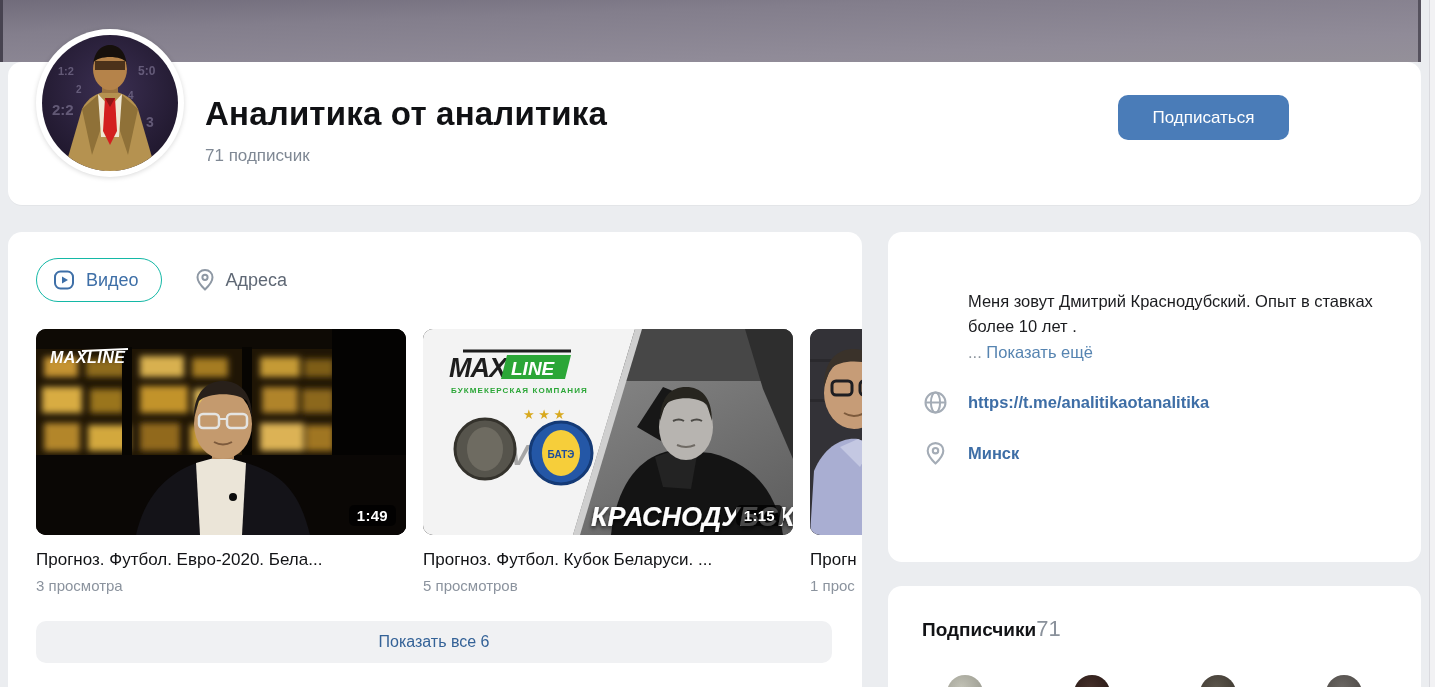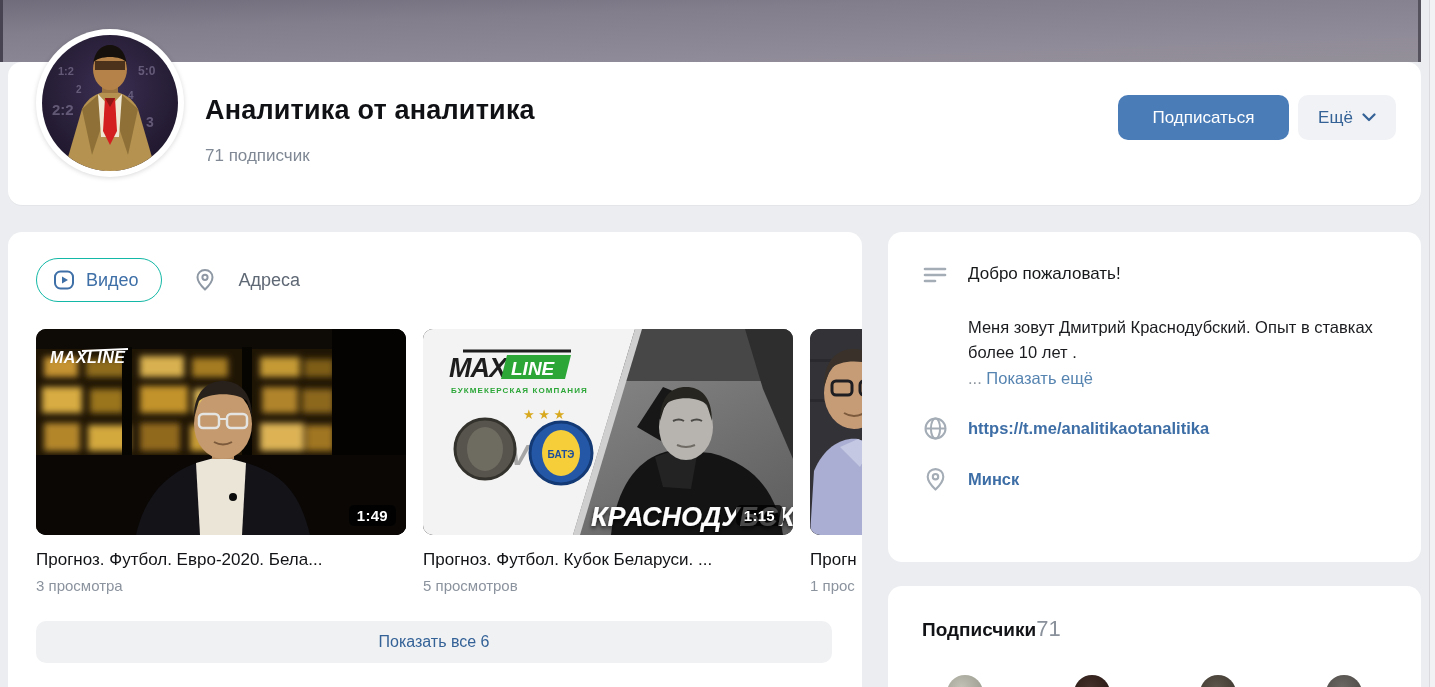--- a/index.html
+++ b/index.html
@@ -16,36 +16,36 @@
   .scroll-track { position:absolute; left:1429px; top:0; width:6px; height:687px;
                   background:#f2f2f4; border-left:1px solid #d9d9de; }
 
   
   .header-card { position:absolute; left:8px; top:62px; width:1413px; height:143px;
                  background:#fff; border-radius:14px; box-shadow:0 1px 0 rgba(0,0,0,.03); }
   .avatar-ring { position:absolute; left:28px; top:-33px; width:148px; height:148px; border-radius:50%;
                  background:#fff; display:flex; align-items:center; justify-content:center;
                  box-shadow:0 1px 5px rgba(0,0,0,.15); cursor:pointer; }
   .avatar-img { width:136px; height:136px; border-radius:50%; overflow:hidden; }
-  .h-title { position:absolute; left:197px; top:33px; font-size:27px; font-weight:700; color:#101114; letter-spacing:.2px; }
+  .h-title { position:absolute; left:197px; top:33px; font-size:33px; font-weight:700; color:#101114; letter-spacing:.2px; }
   .h-subs  { position:absolute; left:197px; top:84px; font-size:17px; color:#7f8894; }
   .btn-subscribe { position:absolute; right:132px; top:33px; width:171px; height:45px; border:none;
                    background:#4a7cb8; color:#fff; font-size:17px; font-family:inherit;
                    border-radius:10px; cursor:pointer; }
   .btn-more { position:absolute; right:25px; top:33px; width:98px; height:45px; border:none;
               background:#f0f2f5; color:#346297; font-size:17px; font-family:inherit;
               border-radius:10px; cursor:pointer; display:flex; align-items:center; justify-content:center; gap:9px; }
 
   
   .content-card { position:absolute; left:8px; top:232px; width:854px; height:455px;
                   background:#fff; border-radius:14px 14px 0 0; overflow:hidden; }
   .tabs { display:flex; align-items:center; gap:32px; padding:26px 0 0 28px; }
   .tab-video { display:flex; align-items:center; gap:10px; border:1px solid #14b8a6; background:#fff;
                border-radius:24px; padding:9px 22px 9px 15px; color:#3e6fa7; font-size:18px; font-weight:500; cursor:pointer; }
-  .tab-addr  { display:flex; align-items:center; gap:23px; color:#5f6875; font-size:18px; cursor:pointer; }
+  .tab-addr  { display:flex; align-items:center; gap:10px; color:#5f6875; font-size:18px; cursor:pointer; }
   .video-row { display:flex; gap:17px; padding:27px 0 0 28px; }
   .video-item { width:370px; flex:none; cursor:pointer; }
   .thumb { position:relative; width:370px; height:206px; border-radius:10px; overflow:hidden; background:#111; }
   .thumb svg { display:block; }
   .duration { position:absolute; right:10px; bottom:9px; background:rgba(0,0,0,.72); color:#fff;
               font-size:15px; font-weight:700; letter-spacing:.3px; padding:2px 8px; border-radius:5px; }
   .v-title { margin-top:15px; width:370px; font-size:17px; color:#121316; white-space:nowrap; overflow:hidden; }
   .v-views { margin-top:7px; font-size:15px; color:#8b939e; }
   .show-all { margin:27px 0 0 28px; width:796px; height:42px; background:#f0f1f3; border:none; border-radius:10px;
               color:#346297; font-size:16px; font-family:inherit; cursor:pointer;
@@ -120,26 +120,20 @@
           <rect x="60" y="44" width="16" height="14" fill="#9c7440"></rect>
           <ellipse cx="68" cy="34" rx="17" ry="21" fill="#b5834a"></ellipse>
           <path d="M51,34 C51,16 60,10 68,10 C76,10 85,16 85,34 L85,28 C80,20 56,20 51,28 Z" fill="#16100c"></path>
           <rect x="53" y="26" width="30" height="9" fill="#3a2412" opacity="0.85"></rect>
         </svg>
       </div>
     </div>
     <div class="h-title">Аналитика от аналитика</div>
     <div class="h-subs">71 подписчик</div>
     <button class="btn-subscribe">Подписаться</button>
-    <button class="btn-more">
-      <span>Ещё</span>
-      <svg width="14" height="9" viewBox="0 0 14 9">
-        <path d="M1.5 1.5 L7 7 L12.5 1.5" fill="none" stroke="#346297" stroke-width="2.2" stroke-linecap="round" stroke-linejoin="round"></path>
-      </svg>
-    </button>
   </div>
 
   <div class="content-card">
     <div class="tabs">
       <div class="tab-video">
         <svg width="24" height="24" viewBox="0 0 24 24">
           <rect x="3" y="3.5" width="18" height="17" rx="5.5" fill="none" stroke="#3e6fa7" stroke-width="2"></rect>
           <polygon points="10,8.5 16,12 10,15.5" fill="#3e6fa7"></polygon>
         </svg>
         <span>Видео</span>
@@ -276,30 +270,20 @@
         </div>
         <div class="v-title">Прогн</div>
         <div class="v-views">1 прос</div>
       </div>
     </div>
 
     <button class="show-all">Показать все 6</button>
   </div>
 
   <div class="side-card1">
-    <div class="row">
-      <span class="ic">
-        <svg width="26" height="26" viewBox="0 0 26 26">
-          <line x1="3" y1="7" x2="23" y2="7" stroke="#a4acb6" stroke-width="2.6" stroke-linecap="round"></line>
-          <line x1="3" y1="13" x2="23" y2="13" stroke="#a4acb6" stroke-width="2.6" stroke-linecap="round"></line>
-          <line x1="3" y1="19" x2="13" y2="19" stroke="#a4acb6" stroke-width="2.6" stroke-linecap="round"></line>
-        </svg>
-      </span>
-      <div class="welcome">Добро пожаловать!</div>
-    </div>
     <div class="about-block">
       <span>Меня зовут Дмитрий Краснодубский. Опыт в ставках более 10 лет .</span>
       <div class="more-line">
         <span class="dots">...</span>
         <span class="link-more">Показать ещё</span>
       </div>
     </div>
     <div class="info-links">
       <div class="row">
         <span class="ic">

